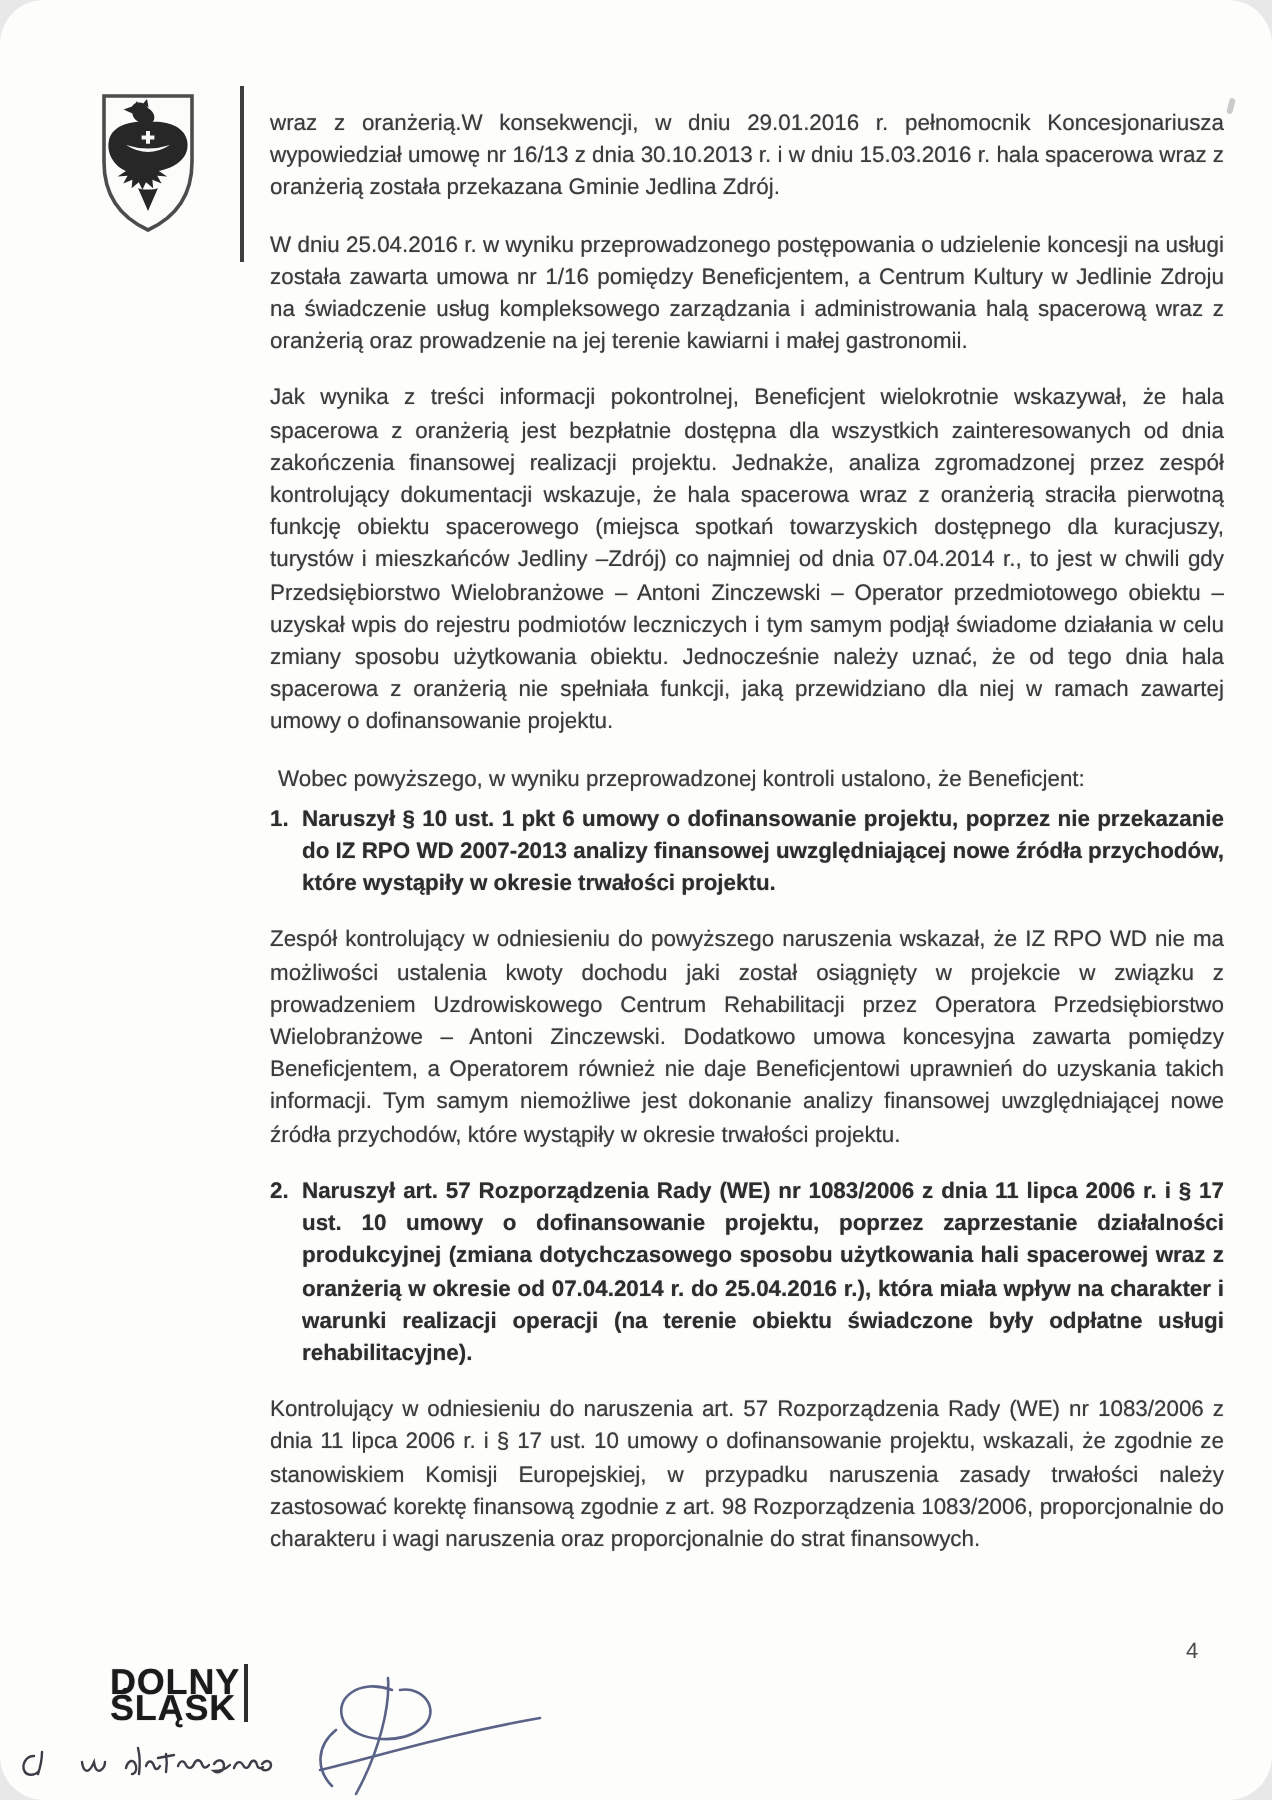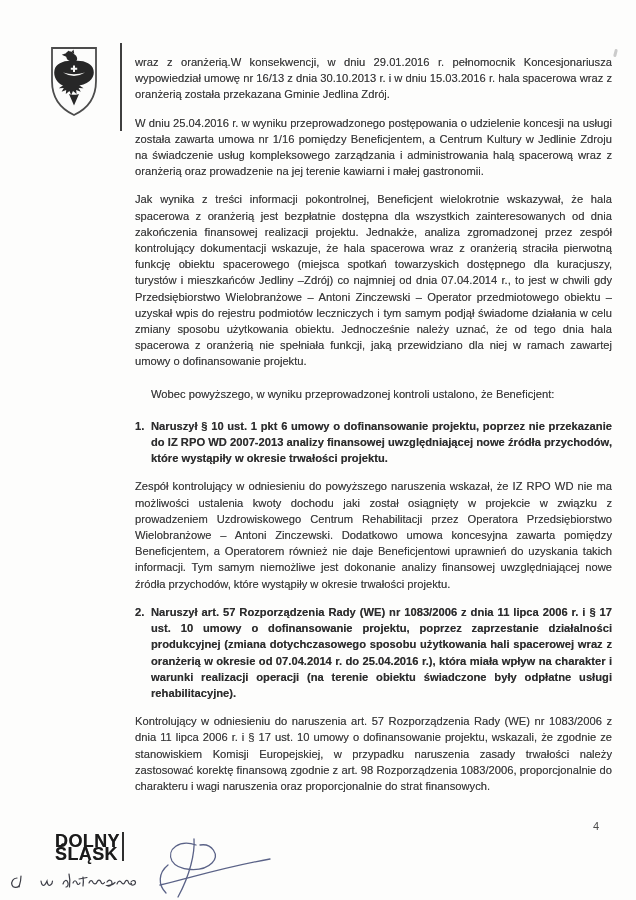--- a/index.html
+++ b/index.html
@@ -3,36 +3,37 @@
 <meta charset="utf-8">
 <style>
   html,body{margin:0;padding:0;background:#e8e8e8;}
   .page{
     position:relative;
     width:636px;height:900px;
     margin:0 auto;
     background:#fdfdfc;
     overflow:hidden;
     font-family:"Liberation Sans", sans-serif;
+    border-radius:22px;
   }
   
   .coat{position:absolute;left:47px;top:45px;width:54px;height:74px;}
   .letterhead-divider{position:absolute;left:120px;top:43px;width:2px;height:88px;background:#3f3f3f;}
   .scan-artifact{position:absolute;left:614px;top:49px;width:3px;height:8px;background:#9a9a9a;opacity:.5;border-radius:2px;transform:rotate(14deg);}
   
   .content{
     position:absolute;left:135px;top:54px;width:477px;
     font-size:11.2px;line-height:16.2px;
     color:#3b3b3c;
     text-align:justify;
     text-shadow:0 0 .5px rgba(70,70,70,.65);
     hyphens:none;
   }
   .content p{margin:0 0 12px 0;}
-  .content p.intro{margin:16px;}
+  .content p.intro{margin:4px;}
   .findings{list-style:none;margin:0 0 12px 0;padding:0;}
   .findings li{position:relative;padding-left:16px;margin:0 0 12px 0;font-weight:bold;color:#2d2d2e;}
   .findings li:last-child{margin-bottom:0;}
   .findings .num{position:absolute;left:0;top:0;}
   
   .brand{position:absolute;left:55px;top:835px;font-size:18px;font-weight:800;letter-spacing:.4px;line-height:12.5px;color:#1b1b1b;text-shadow:0 0 .5px rgba(30,30,30,.6);}
   .brand-divider{position:absolute;left:122px;top:832px;width:2px;height:29px;background:#2e2e2e;}
   .signature{position:absolute;left:150px;top:837px;width:125px;height:63px;}
   .handwriting{position:absolute;left:5px;top:868px;width:155px;height:32px;}
   .page-number{position:absolute;left:593px;top:820px;font-size:11px;color:#4b4b4b;}

